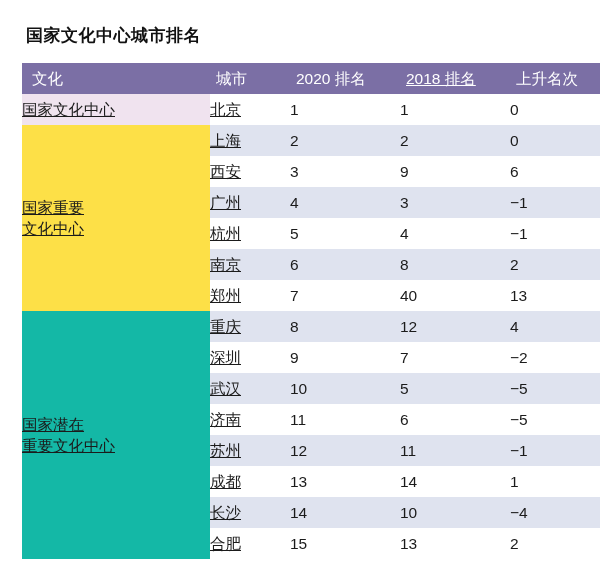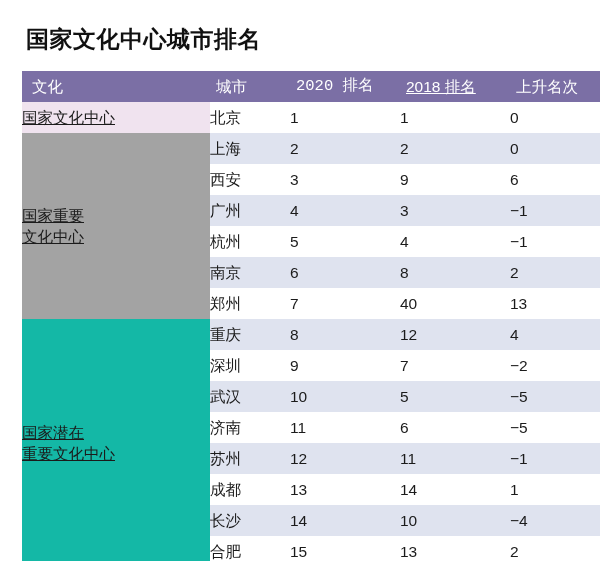--- a/index.html
+++ b/index.html
@@ -15,21 +15,21 @@
     overflow: hidden;
   }
   .page {
     position: relative;
     width: 600px;
     height: 575px;
     box-sizing: border-box;
     padding: 0 22px;
   }
   .title {
-    font-size: 23px;
+    font-size: 17px;
     font-weight: bold;
     letter-spacing: 0.5px;
     color: #111111;
     padding-top: 24px;
     padding-bottom: 16px;
     padding-left: 4px;
   }
   table.rank-table {
     border-collapse: collapse;
     width: 556px;
@@ -48,37 +48,37 @@
   }
   thead th {
     background: #7b6fa5;
     color: #ffffff;
     font-size: 16px;
     height: 35px;
     line-height: 35px;
   }
   thead th.c-group { padding-left: 10px; }
   thead th.c-city { padding-left: 6px; }
-  thead th.c-r2020 { padding-left: 6px; font-family: Liberation Mono, monospace; }
+  thead th.c-r2020 { padding-left: 6px; }
   thead th.c-r2018 { padding-left: 6px; }
   thead th.c-delta { padding-left: 6px; }
 
   td.c-group {
     padding-left: 10px;
     font-size: 15.5px;
     color: #1b1b1b;
     vertical-align: middle;
   }
-  td.c-city { padding-left: 6px; }
+  td.c-city { padding-left: 6px; text-decoration: underline; }
   td.c-r2020 { padding-left: 6px; }
   td.c-r2018 { padding-left: 6px; }
   td.c-delta { padding-left: 6px; }
 
   .group-national { background: #f0e3ef; }
-  .group-important { background: #a3a3a3; }
+  .group-important { background: #fde047; }
   .group-potential { background: #14b8a6; }
 
   tr.row-odd td.c-city,
   tr.row-odd td.c-r2020,
   tr.row-odd td.c-r2018,
   tr.row-odd td.c-delta { background: #ffffff; }
 
   tr.row-even td.c-city,
   tr.row-even td.c-r2020,
   tr.row-even td.c-r2018,

